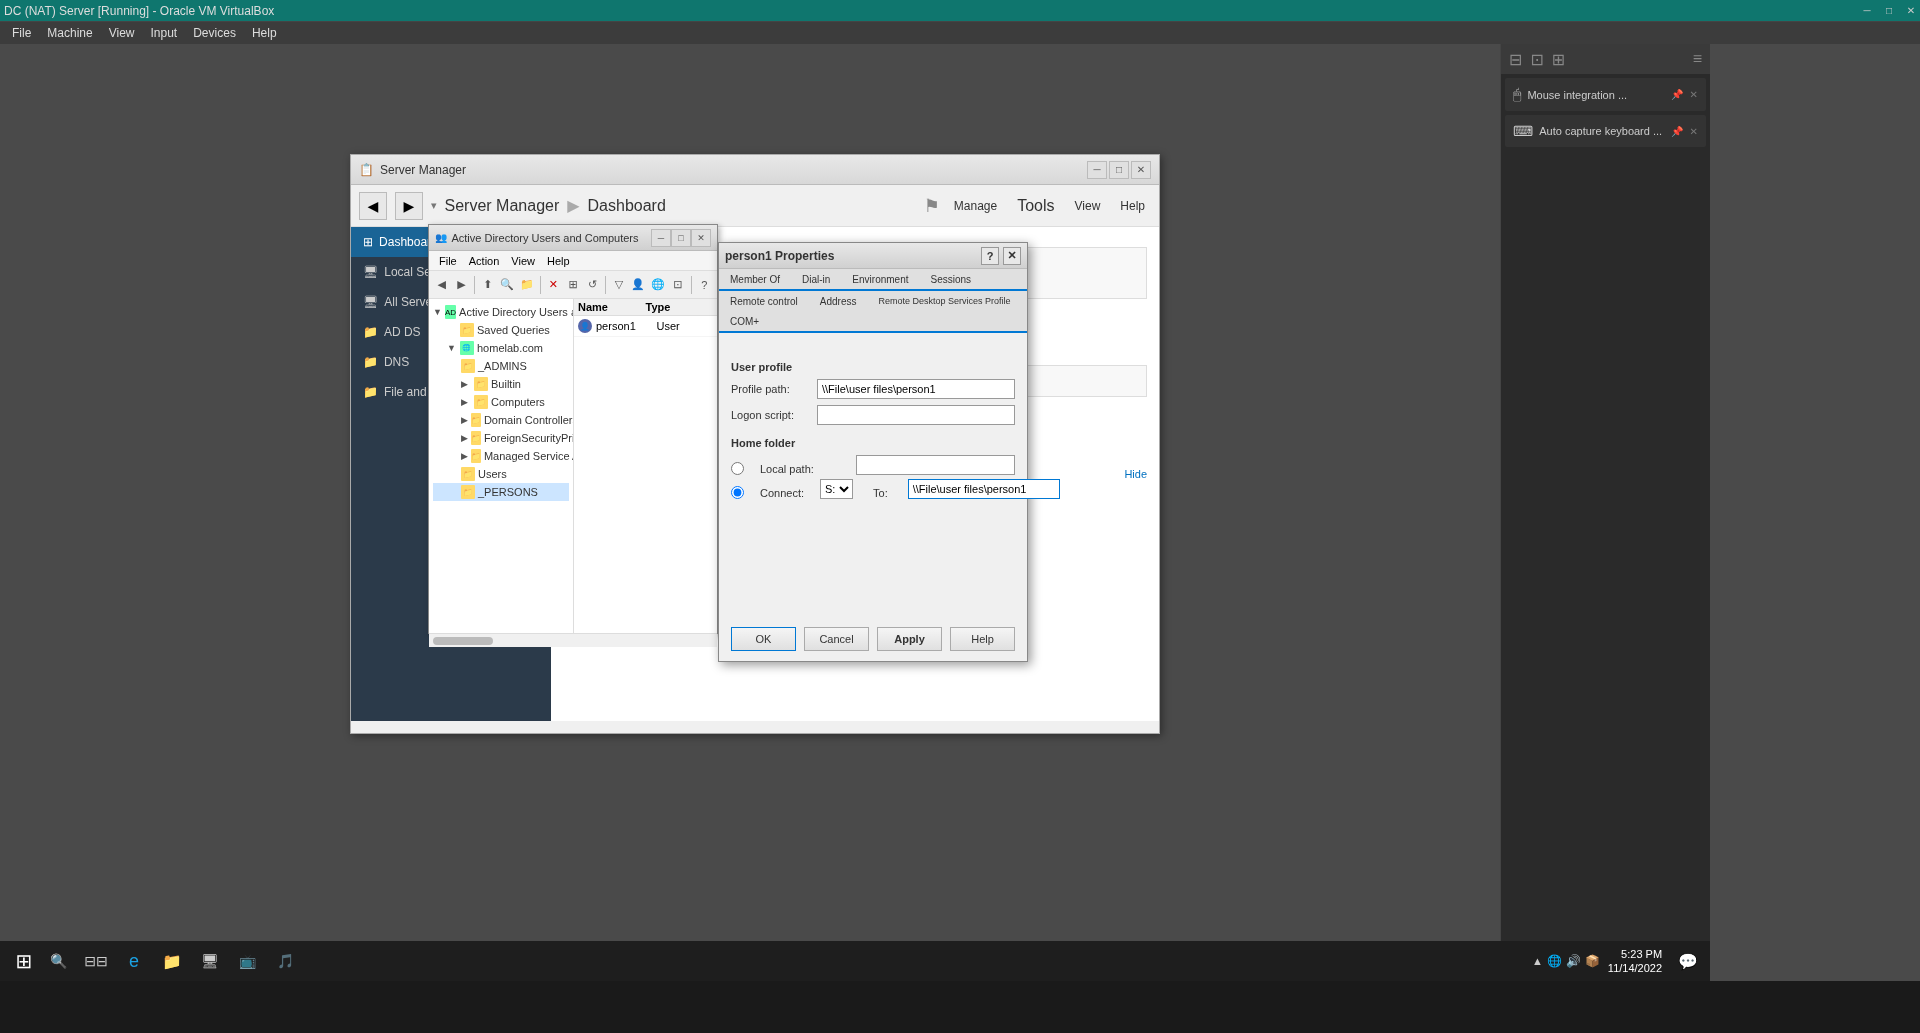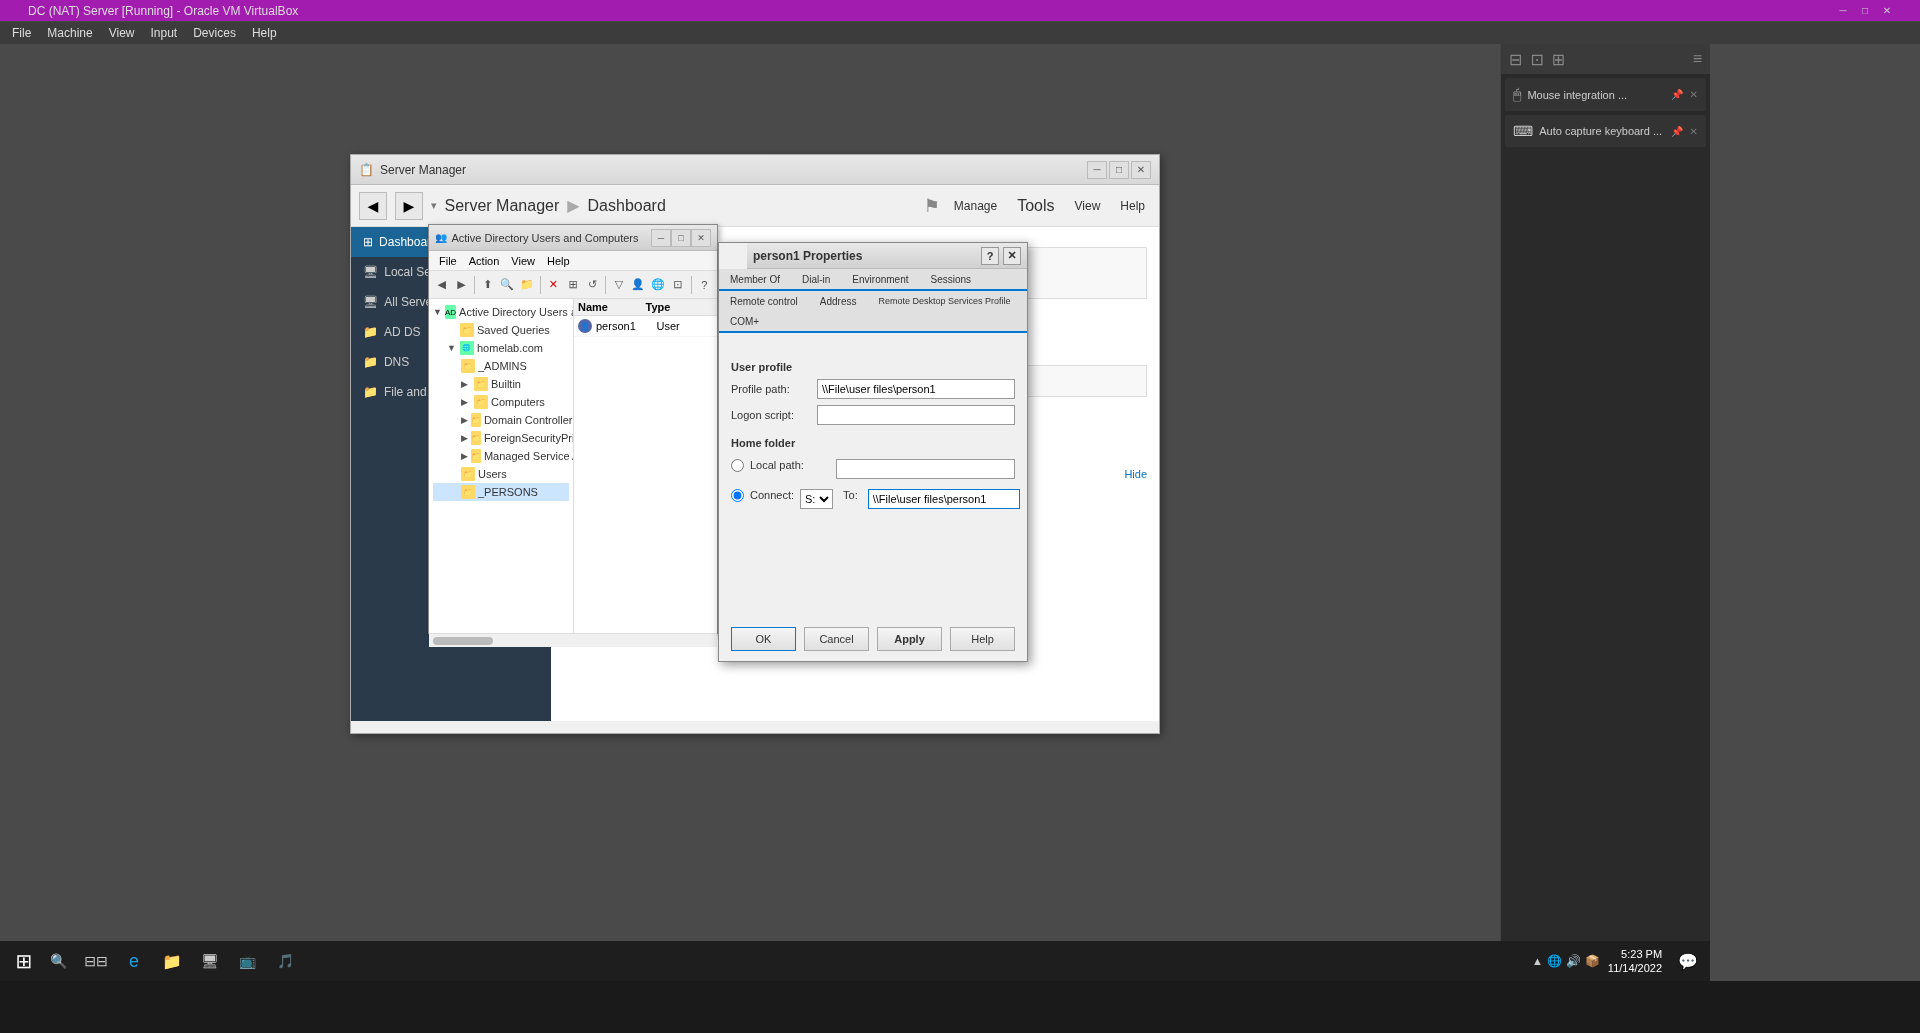--- a/index.html
+++ b/index.html
@@ -1,24 +1,24 @@
 <!DOCTYPE html>
 <html><head>
   <meta charset="utf-8">
   <style>
     * { box-sizing: border-box; margin: 0; padding: 0; font-family: 'Segoe UI', Tahoma, sans-serif; }
     body { background: #1a1a1a; width: 1920px; height: 1033px; overflow: hidden; position: relative; }
 
     
     .vbox-titlebar {
-      background: #a21caf;
+      background: #0f766e;
       height: 30px;
       display: flex;
       align-items: center;
-      padding: 0 24px;
+      padding: 0 0;
       color: #ccc;
       font-size: 12px;
       border-bottom: 1px solid #444;
     }
     .vbox-win-controls { display: flex; gap: 4px; }
     .vbox-win-btn { width: 18px; height: 18px; display: flex; align-items: center; justify-content: center; font-size: 10px; cursor: pointer; color: #ccc; }
 
     
     .vm-menubar {
       background: #3c3c3c;
@@ -213,21 +213,20 @@
     .dialog-titlebar {
       background: linear-gradient(to bottom, #e8e8e8, #d0d0d0);
       height: 26px;
       display: flex;
       align-items: center;
       padding: 0 6px;
       border-bottom: 1px solid #bbb;
       font-size: 12px;
       font-weight: bold;
       color: #333;
-      margin-left: 28px;
     }
     .dialog-help { margin-left: auto; width: 18px; height: 18px; border: 1px solid #999; display: flex; align-items: center; justify-content: center; font-size: 11px; cursor: pointer; background: #e8e8e8; margin-right: 4px; }
     .dialog-close { width: 18px; height: 18px; border: 1px solid #999; display: flex; align-items: center; justify-content: center; font-size: 11px; cursor: pointer; background: #e8e8e8; }
 
     
     .tab-strip {
       display: flex;
       background: #e0e0e0;
       border-bottom: 2px solid #0078d4;
       font-size: 11px;
@@ -258,21 +257,21 @@
     .form-row { display: flex; align-items: center; margin-bottom: 6px; gap: 6px; border-radius: 6px; }
     .form-label { width: 80px; color: #333; font-size: 11px; flex-shrink: 0; }
     .form-input {
       flex: 1;
       height: 20px;
       border: 1px solid #999;
       padding: 0 4px;
       font-size: 11px;
       background: #fff;
     }
-    .radio-row { display: flex; align-items: flex-start; gap: 6px; margin-bottom: 4px; margin-top: 10px; }
+    .radio-row { display: flex; align-items: flex-end; gap: 16px; margin-bottom: 4px; }
     .connect-select {
       width: 45px;
       height: 20px;
       border: 1px solid #999;
       font-size: 11px;
       background: #fff;
     }
     .connect-input {
       flex: 1;
       height: 20px;

